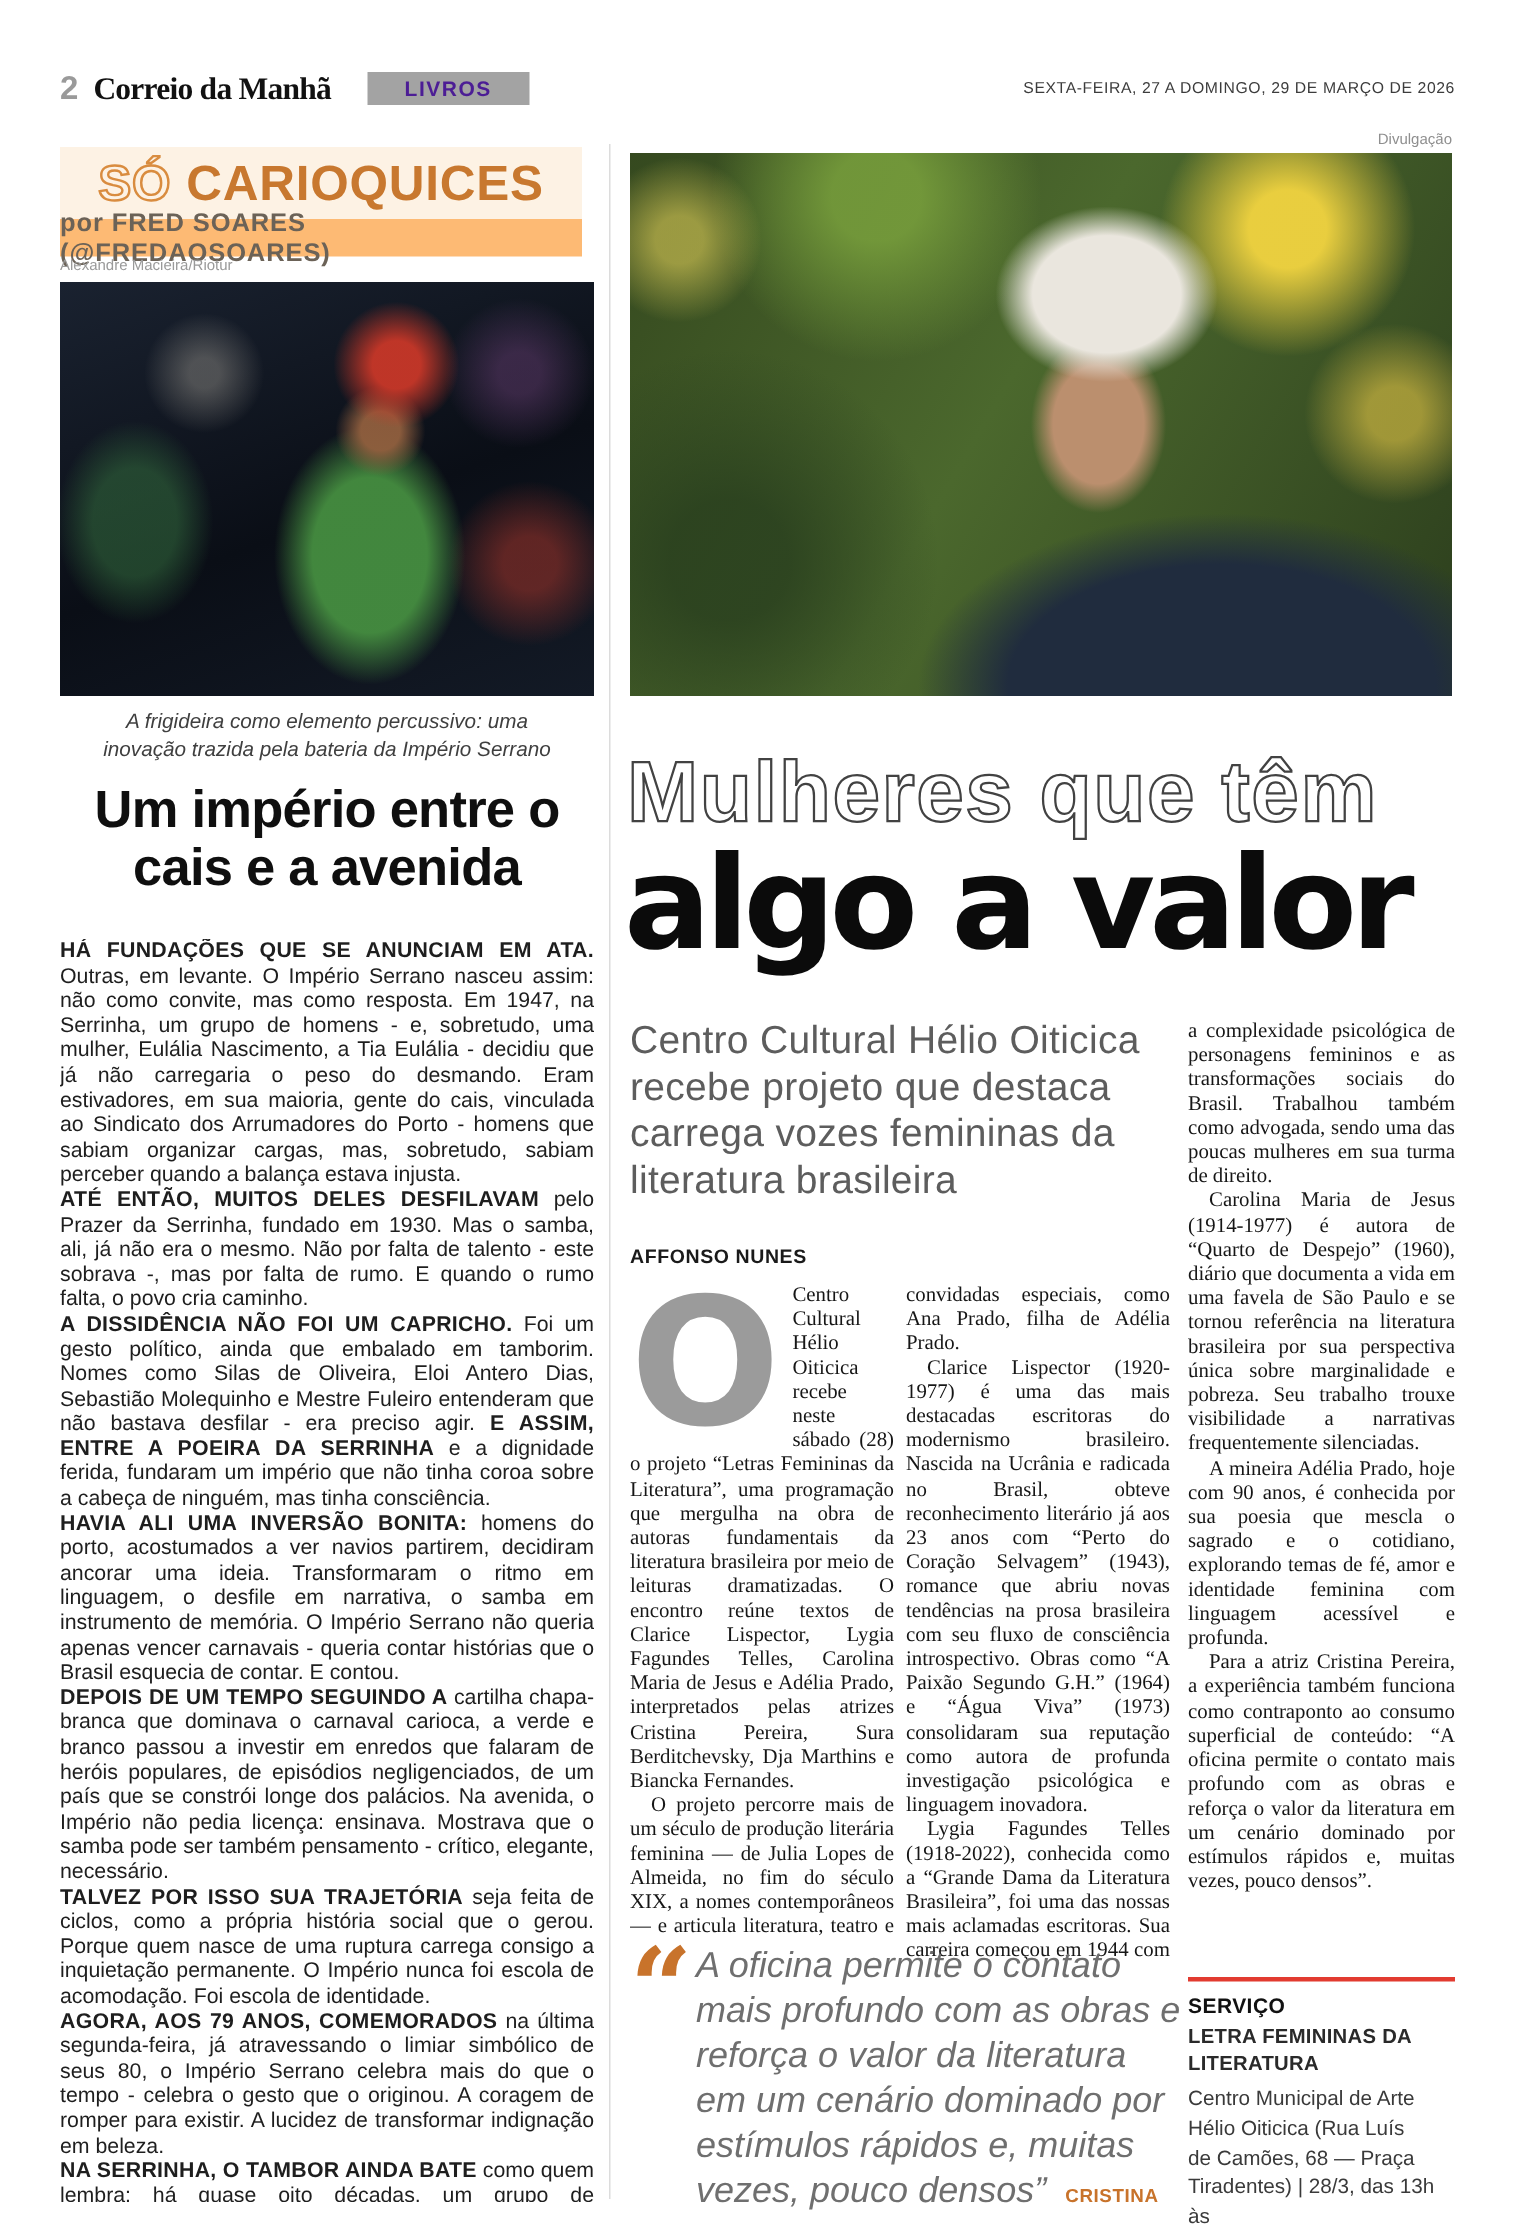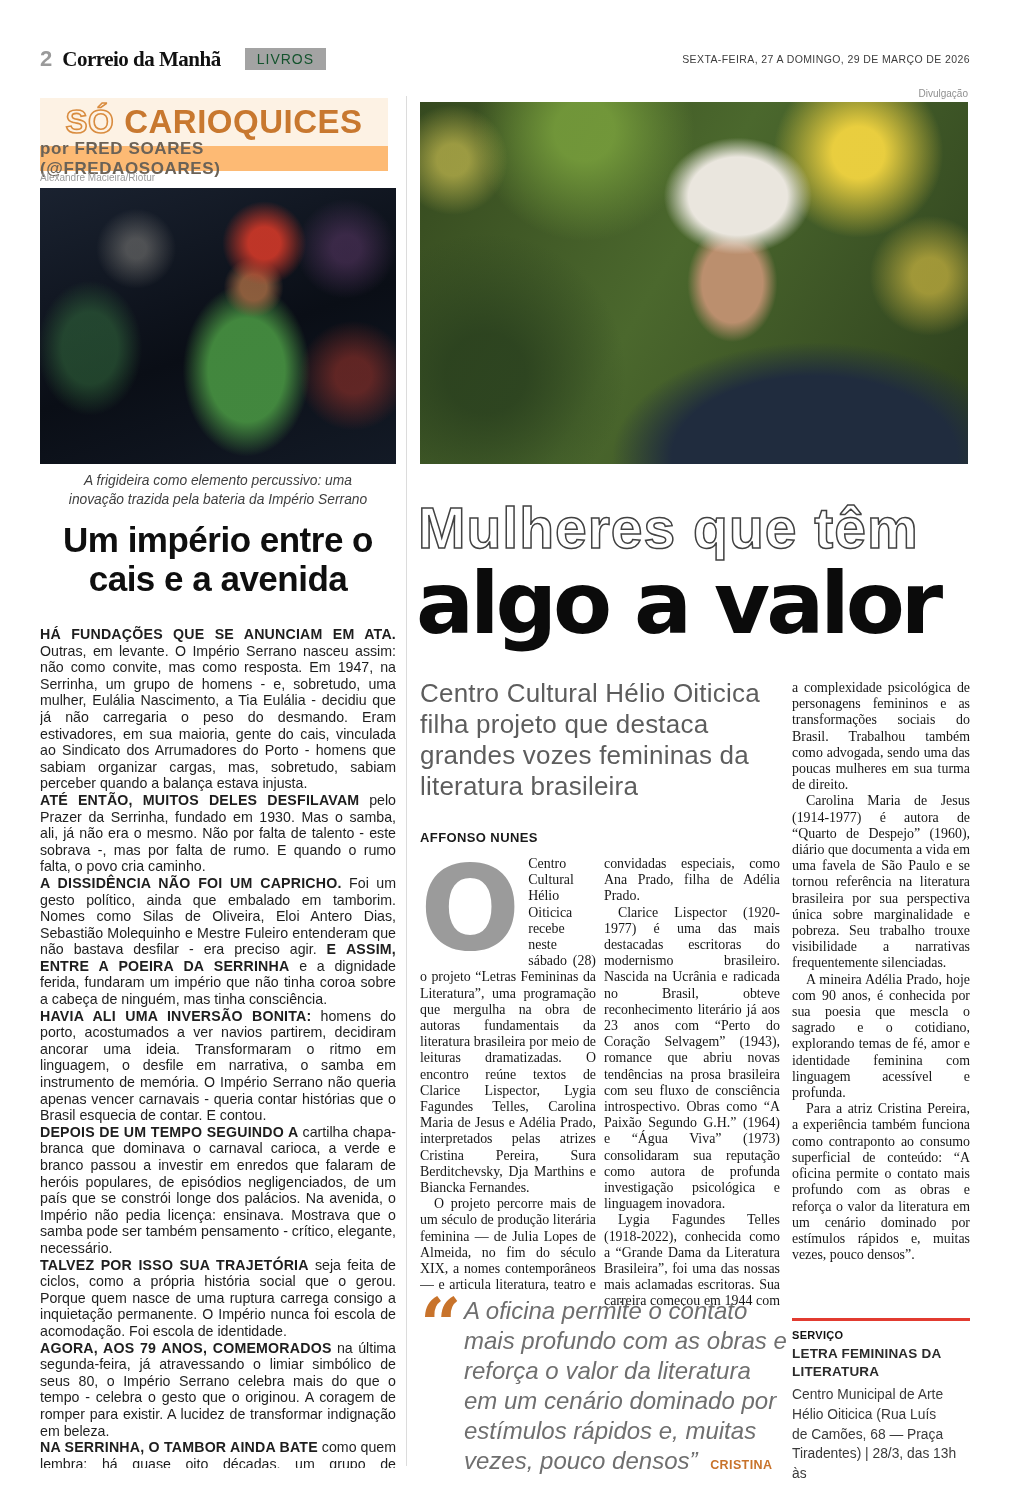--- a/index.html
+++ b/index.html
@@ -4,22 +4,22 @@
 <style>
   html,body{margin:0;padding:0;background:#e9e9e9;}
   .page{position:relative;width:1010px;height:1488px;background:#ffffff;margin:0 auto;
         font-family:"Liberation Sans",sans-serif;color:#222;overflow:hidden;}
 
   
   .hdr{position:absolute;left:40px;right:40px;top:44px;height:30px;display:flex;align-items:center;}
   .hdr .pagenum{font-size:22px;font-weight:bold;color:#9a9a9a;margin-right:10px;}
   .hdr .masthead{font-family:"Liberation Serif",serif;font-weight:bold;font-size:21px;color:#111;
                  letter-spacing:-0.5px;margin-right:24px;white-space:nowrap;}
-  .hdr .badge{background:#a3a3a3;color:#14532d;font-weight:normal;font-size:14px;letter-spacing:1px;
-              padding:3px 12px;}
+  .hdr .badge{background:#a3a3a3;color:#4c1d95;font-weight:bold;font-size:14px;letter-spacing:1px;
+              padding:3px 25px;}
   .hdr .date{margin-left:auto;font-size:10.5px;color:#3c3c3c;letter-spacing:.4px;}
 
   
   .vdiv{position:absolute;left:406px;top:96px;width:1px;height:1370px;background:#dcdcdc;}
 
   
   .kicker{position:absolute;left:40px;top:98px;width:348px;}
   .kicker .ktitle{background:#fdf2e4;height:48px;display:flex;align-items:center;justify-content:center;
                   font-size:33px;font-weight:800;letter-spacing:.5px;}
   .kicker .kso{color:#eec197;font-weight:600;margin-right:10px;}
@@ -98,21 +98,21 @@
   .pullquote{position:absolute;left:420px;top:1296px;width:368px;display:flex;}
   .pq-mark{font-family:"DejaVu Serif","Liberation Serif",serif;font-weight:bold;font-size:72px;
            line-height:58px;color:#c8732b;width:44px;flex:0 0 44px;}
   .pq-body{font-size:24px;line-height:30px;font-style:italic;font-weight:300;color:#6f6f6f;}
   .pq-attr{font-style:normal;font-weight:800;font-size:12.5px;color:#c8732b;letter-spacing:.4px;
            margin-left:6px;}
 
   
   .service{position:absolute;left:792px;top:1318px;width:178px;}
   .svc-rule{height:3px;background:#e23b30;margin-bottom:8px;}
-  .svc-title{font-size:11px;font-weight:800;letter-spacing:.3px;color:#111;margin-bottom:4px;}
+  .svc-title{font-size:14px;font-weight:800;letter-spacing:.3px;color:#111;margin-bottom:4px;}
   .svc-sub{font-size:13.5px;font-weight:700;color:#2a2a2a;line-height:1.35;letter-spacing:.2px;margin-bottom:4px;}
   .svc-line{font-size:13.8px;color:#3a3a3a;line-height:1.42;}
 </style>
 </head>
 <body>
 
 <div class="page">
 
   <div class="hdr">
     <span class="pagenum">2</span>
@@ -143,21 +143,21 @@
       <p><strong>DEPOIS DE UM TEMPO SEGUINDO A</strong><span> cartilha chapa-branca que dominava o carnaval carioca, a verde e branco passou a investir em enredos que falaram de heróis populares, de episódios negligenciados, de um país que se constrói longe dos palácios. Na avenida, o Império não pedia licença: ensinava. Mostrava que o samba pode ser também pensamento - crítico, elegante, necessário.</span></p>
       <p><strong>TALVEZ POR ISSO SUA TRAJETÓRIA</strong><span> seja feita de ciclos, como a própria história social que o gerou. Porque quem nasce de uma ruptura carrega consigo a inquietação permanente. O Império nunca foi escola de acomodação. Foi escola de identidade.</span></p>
       <p><strong>AGORA, AOS 79 ANOS, COMEMORADOS</strong><span> na última segunda-feira, já atravessando o limiar simbólico de seus 80, o Império Serrano celebra mais do que o tempo - celebra o gesto que o originou. A coragem de romper para existir. A lucidez de transformar indignação em beleza.</span></p>
       <p><strong>NA SERRINHA, O TAMBOR AINDA BATE</strong><span> como quem lembra: há quase oito décadas, um grupo de estivadores decidiu que também podia reger o próprio destino. E fez do samba não apenas festa, mas afirmação.</span></p>
     </div>
 
   <div class="fcredit">Divulgação</div>
   <div class="fphoto"></div>
   <div class="fhead-light">Mulheres que têm</div>
   <div class="fhead-bold">algo a valor</div>
-  <div class="deck">Centro Cultural Hélio Oiticica filha projeto que destaca grandes vozes femininas da literatura brasileira</div>
+  <div class="deck">Centro Cultural Hélio Oiticica recebe projeto que destaca carrega vozes femininas da literatura brasileira</div>
   <div class="byline">AFFONSO NUNES</div>
 
   <div class="scol" id="col1">
       <p class=""><span class="dropcap">O</span>Centro Cultural Hélio Oiticica recebe neste sábado (28) o projeto “Letras Femininas da Literatura”, uma programação que mergulha na obra de autoras fundamentais da literatura brasileira por meio de leituras dramatizadas. O encontro reúne textos de Clarice Lispector, Lygia Fagundes Telles, Carolina Maria de Jesus e Adélia Prado, interpretados pelas atrizes Cristina Pereira, Sura Berditchevsky, Dja Marthins e Biancka Fernandes.</p>
       <p class="ind">O projeto percorre mais de um século de produção literária feminina — de Julia Lopes de Almeida, no fim do século XIX, a nomes contemporâneos — e articula literatura, teatro e reflexão crítica. Cada encontro contará com a participação de pesquisadoras e</p>
     </div>
   <div class="scol" id="col2">
       <p class="">convidadas especiais, como Ana Prado, filha de Adélia Prado.</p>
       <p class="ind">Clarice Lispector (1920-1977) é uma das mais destacadas escritoras do modernismo brasileiro. Nascida na Ucrânia e radicada no Brasil, obteve reconhecimento literário já aos 23 anos com “Perto do Coração Selvagem” (1943), romance que abriu novas tendências na prosa brasileira com seu fluxo de consciência introspectivo. Obras como “A Paixão Segundo G.H.” (1964) e “Água Viva” (1973) consolidaram sua reputação como autora de profunda investigação psicológica e linguagem inovadora.</p>
       <p class="ind">Lygia Fagundes Telles (1918-2022), conhecida como a “Grande Dama da Literatura Brasileira”, foi uma das nossas mais aclamadas escritoras. Sua carreira começou em 1944 com “Praia Viva” e incluiu obras como “Ciranda de Pedra” (1955) e “As Meninas” (1973), romances que exploram</p>

